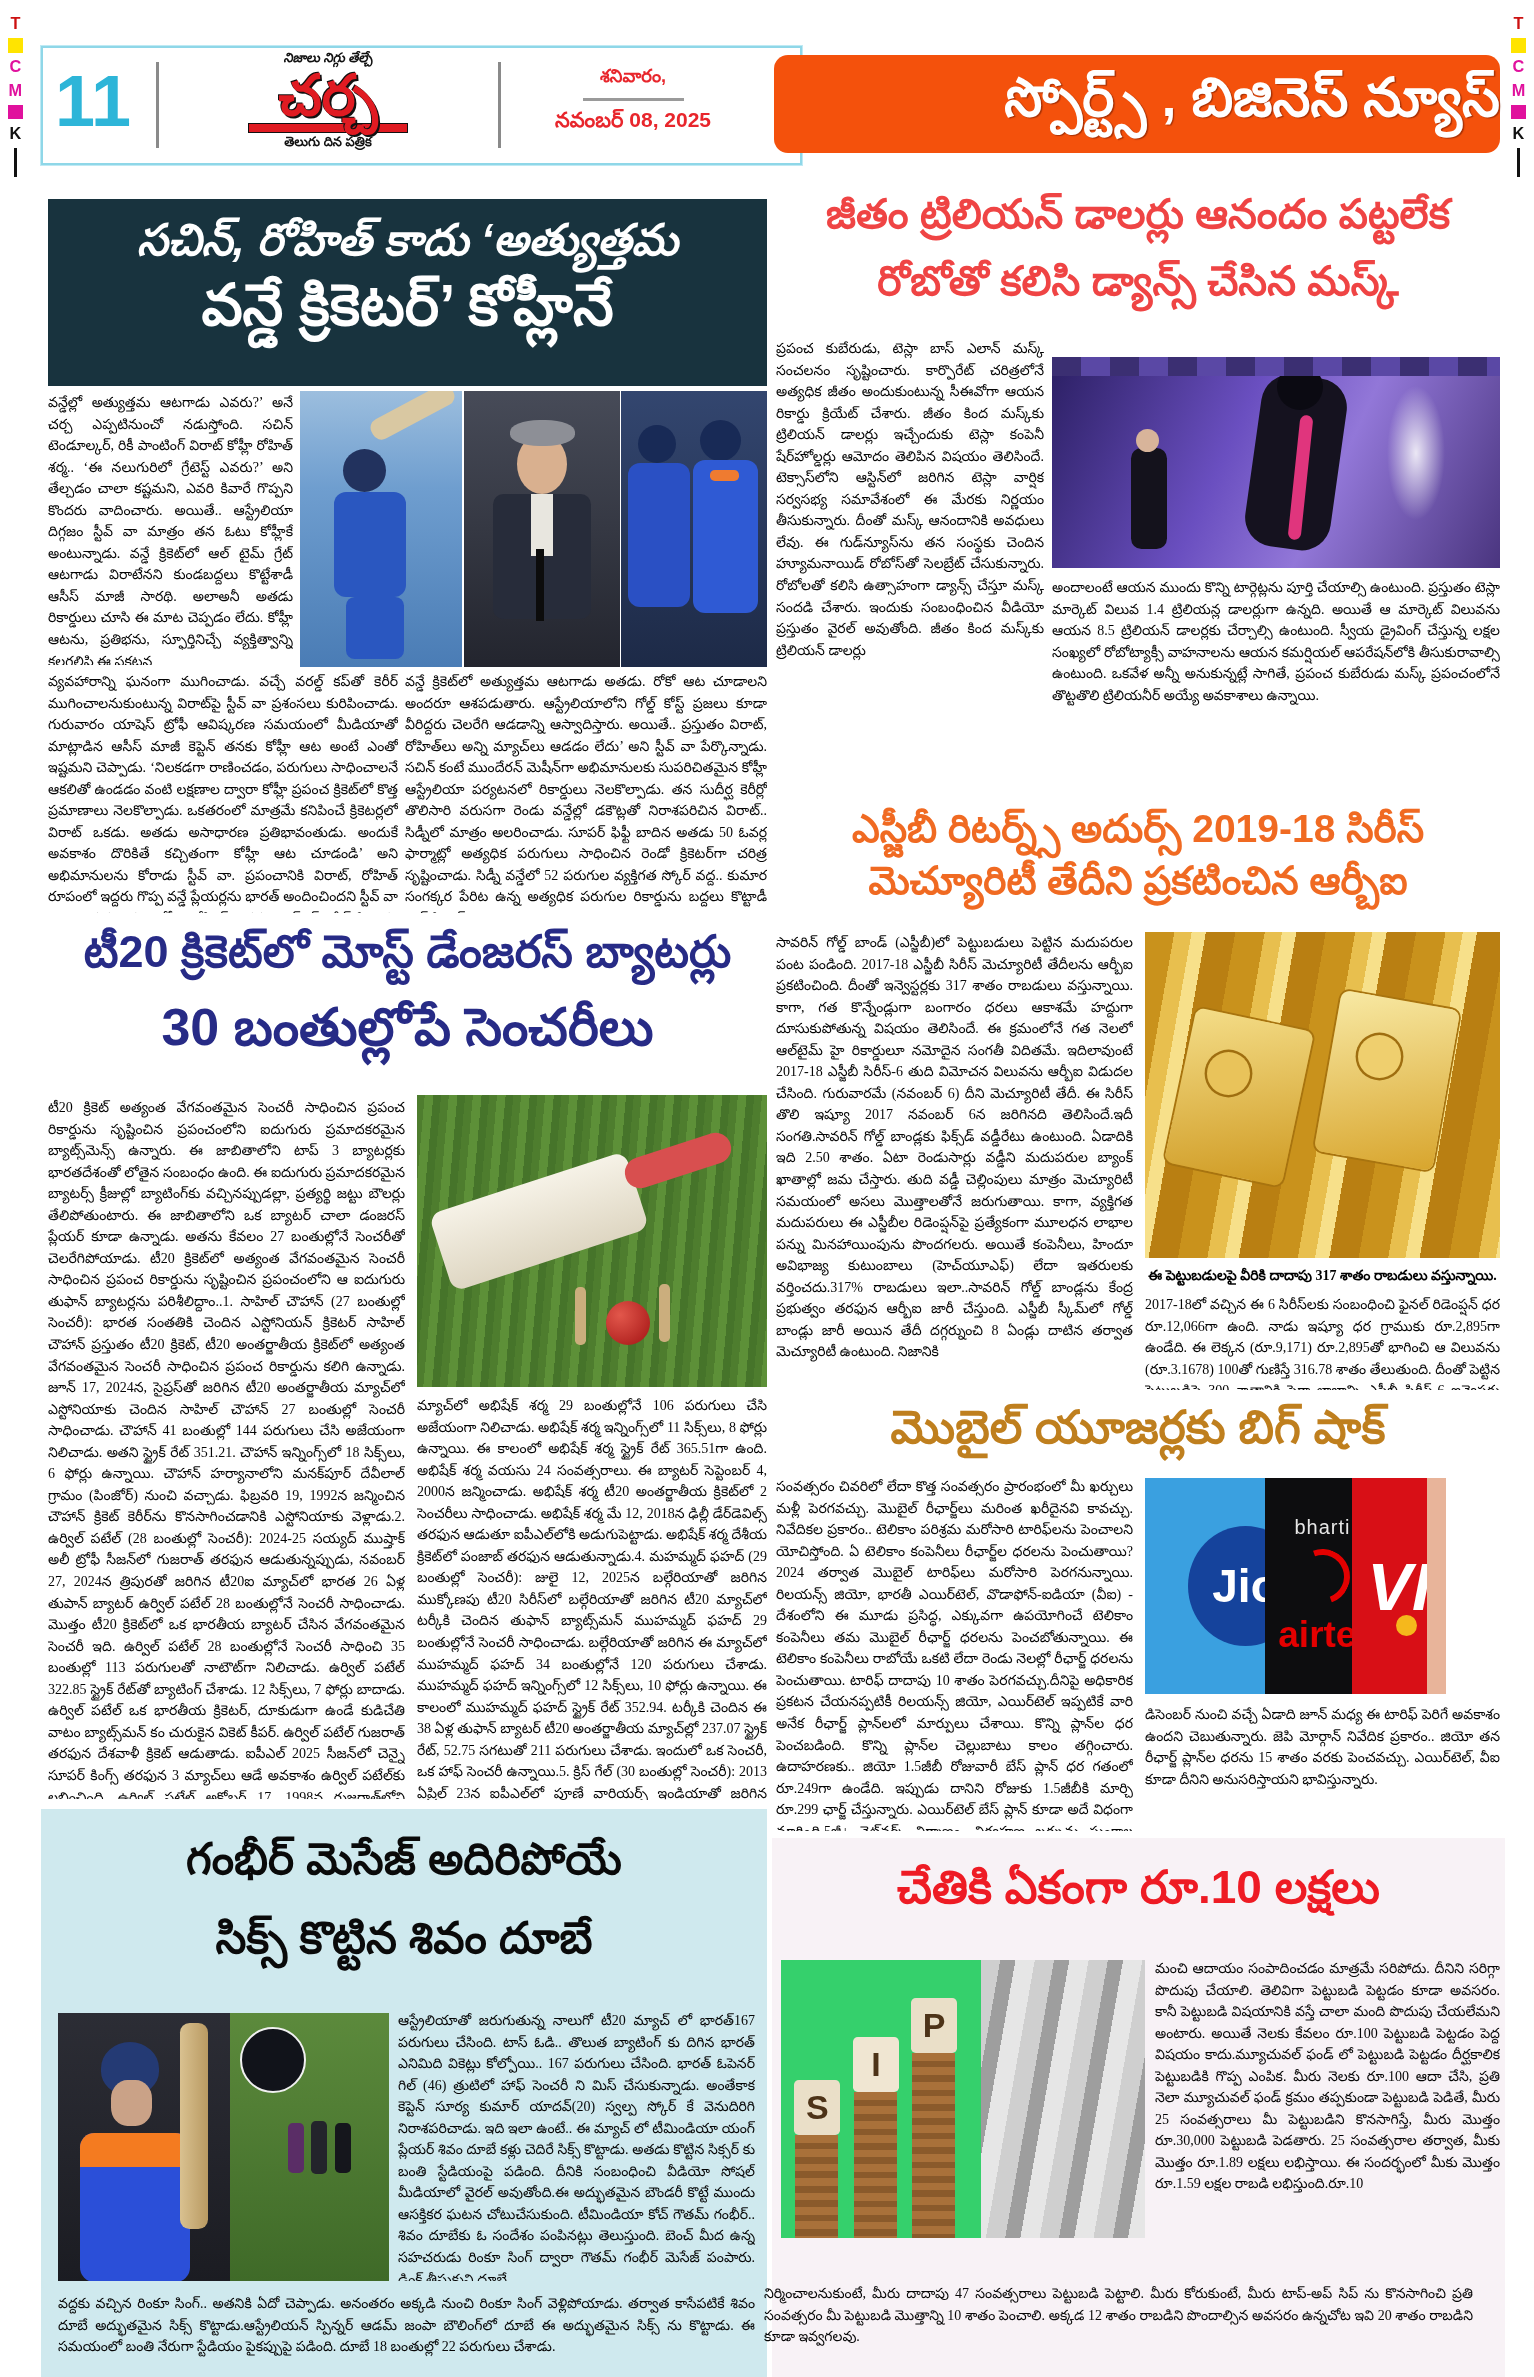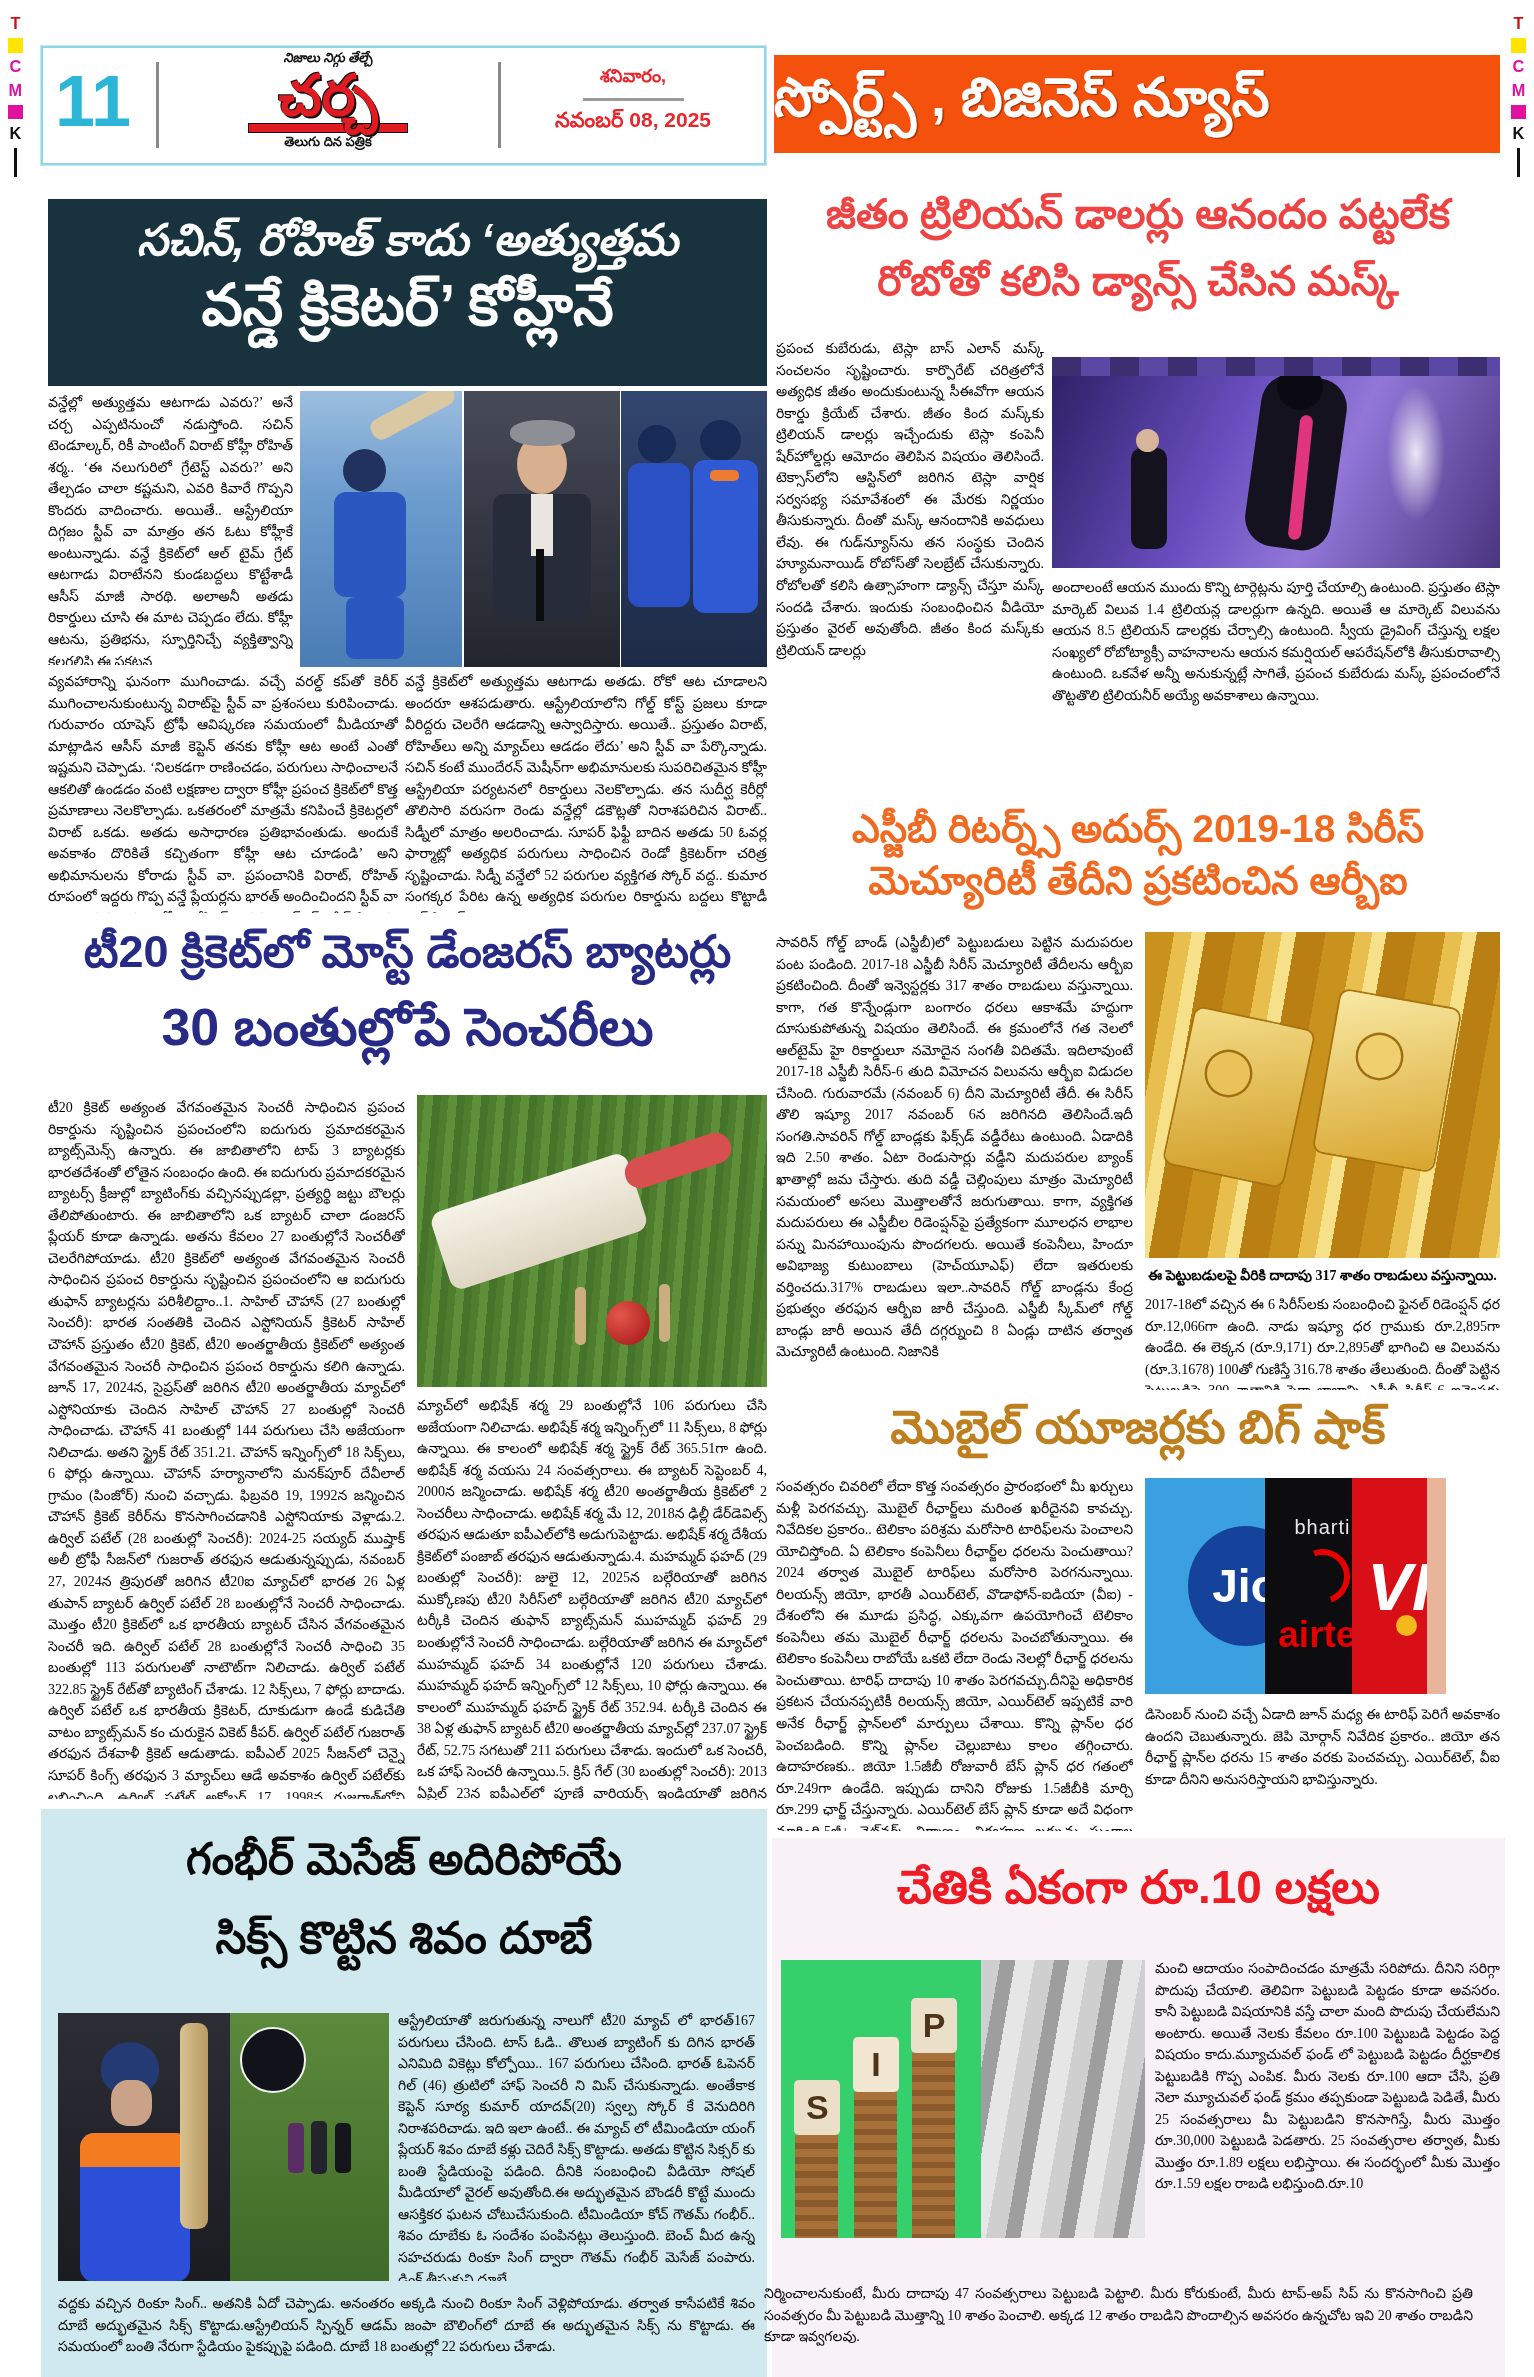--- a/index.html
+++ b/index.html
@@ -6,31 +6,31 @@
   #page{position:relative;width:1534px;height:2377px;background:#ffffff;overflow:hidden;
         font-family:"Liberation Sans", sans-serif;color:#000;}
   .abs{position:absolute;}
   .body-text{font-family:"Liberation Serif", serif;font-size:14px;line-height:1.54;
              text-align:justify;overflow:hidden;color:#050505;word-break:break-word;}
   .headline{font-weight:bold;text-align:center;line-height:1.1;}
   
   .regmarks{width:25px;display:flex;flex-direction:column;align-items:center;gap:4.8px;
             font-size:16.3px;font-weight:bold;}
   .regmarks .sq{width:14.4px;height:14.4px;}
-  .masthead-box{background:#ffffff;border:2.4px solid #8fd7e8;outline:1px solid #bfeaf4;}
+  .masthead-box{background:#ffffff;border:2.4px solid #8fd7e8;outline:1px solid #bfeaf4;padding-left:36px;}
   .pagenum{font-size:72px;font-weight:bold;color:#2db5d8;line-height:1;}
   .vrule{width:3.4px;background:#8a8a8a;}
   .mast-tag{font-size:13px;color:#111;font-weight:bold;}
   .mast-title{font-size:57px;font-weight:bold;color:#e01b22;line-height:.95;
               text-shadow:1.9px 1.9px 0 #111,-1px -1px 0 #111;}
   .mast-bar{height:7.7px;background:#e01b22;border:1px solid #111;}
   .date-week{font-size:18px;font-weight:bold;color:#e8262c;}
   .date-rule{height:3.8px;background:#9a9a9a;}
   .date-main{font-size:21px;font-weight:bold;color:#e8262c;}
-  .banner{background:#f4510c;display:flex;align-items:center;justify-content:flex-start;}
+  .banner{background:#f4510c;display:flex;align-items:center;justify-content:flex-end;border-radius:14px;}
   .banner-text{color:#ffffff;font-size:54px;font-weight:bold;
                text-shadow:1.4px 1.4px 1px rgba(120,30,0,.6);}
   
   .hl-kohli-box{background:#18333e;}
   .hl-kohli1{font-size:44px;color:#fff;}
   .hl-kohli2{font-size:58px;color:#fff;}
   .hl-musk{font-size:41px;color:#ef4444;}
   .hl-sgb{font-size:39px;color:#f06a22;}
   .hl-t20a{font-size:45px;color:#272b86;}
   .hl-t20b{font-size:52px;color:#272b86;}

